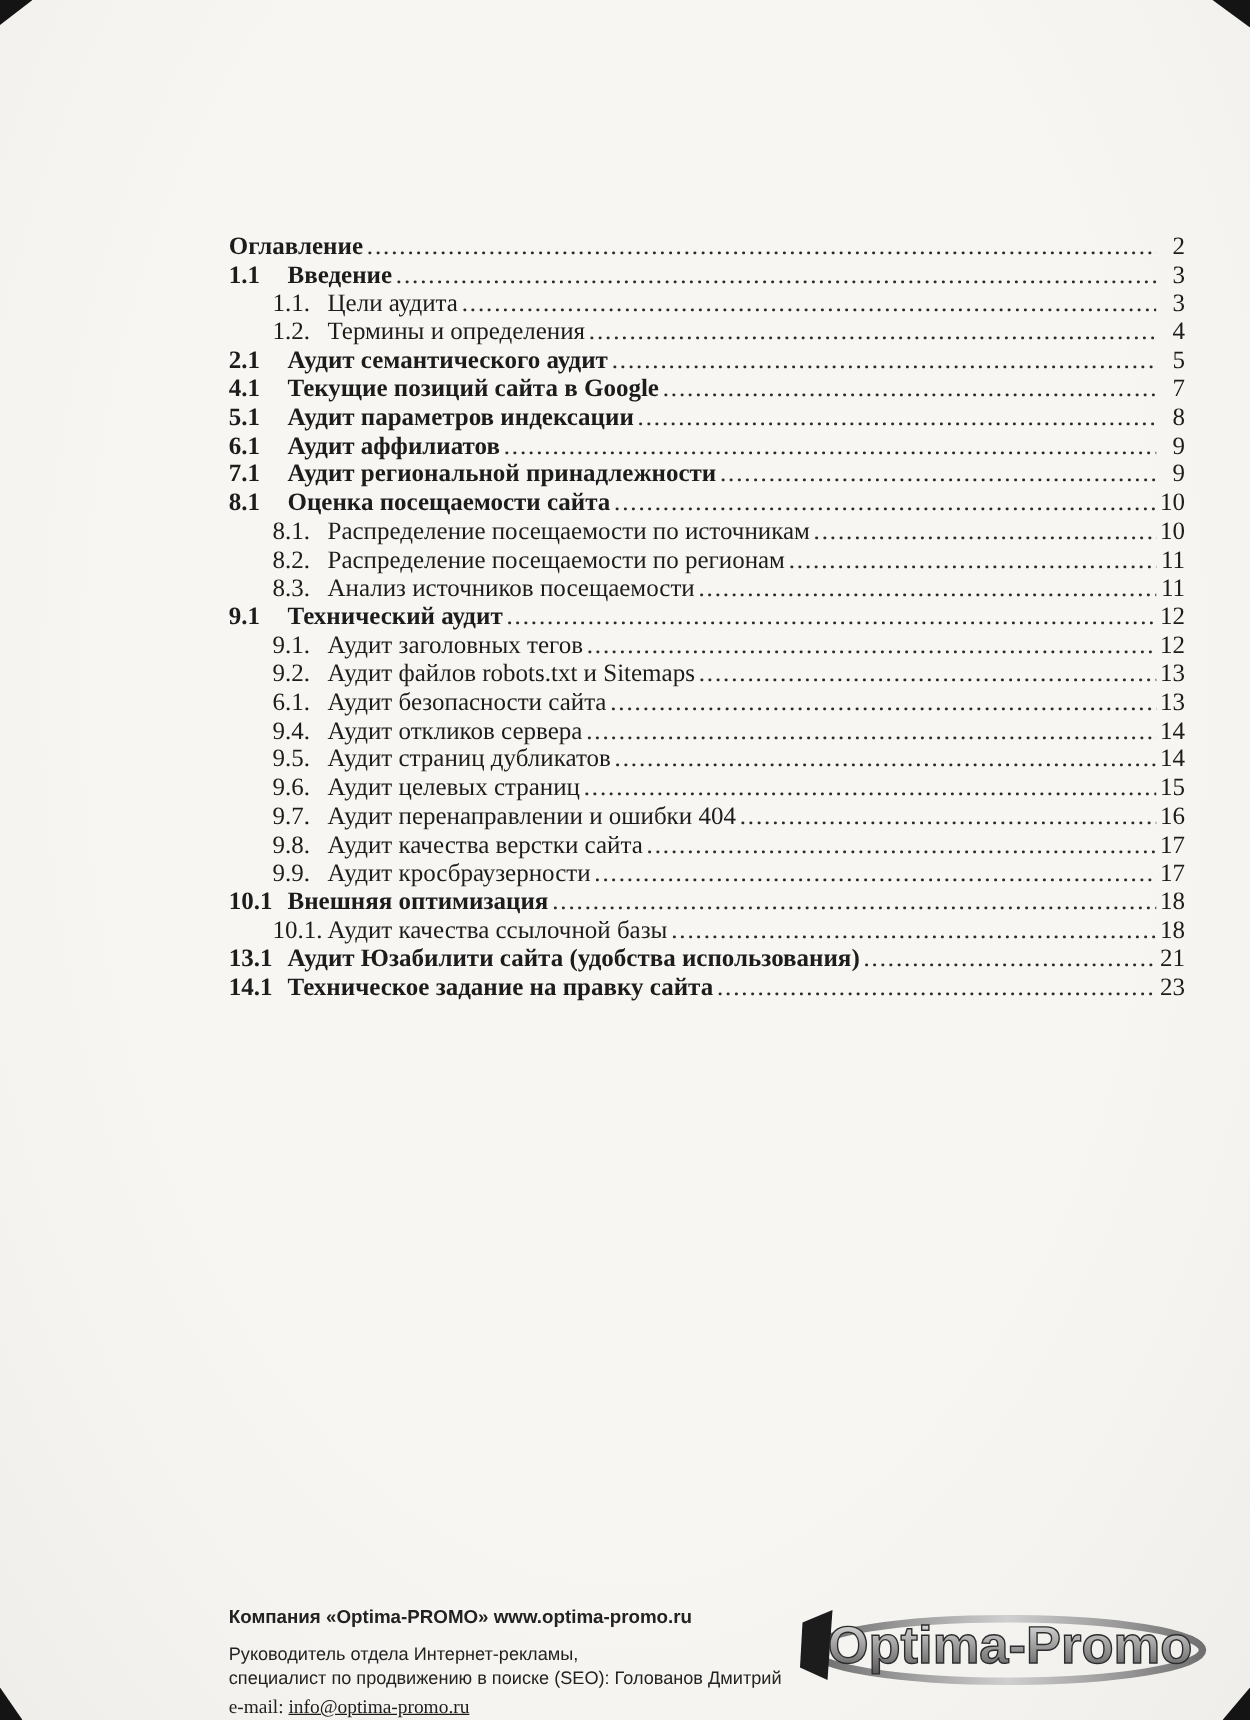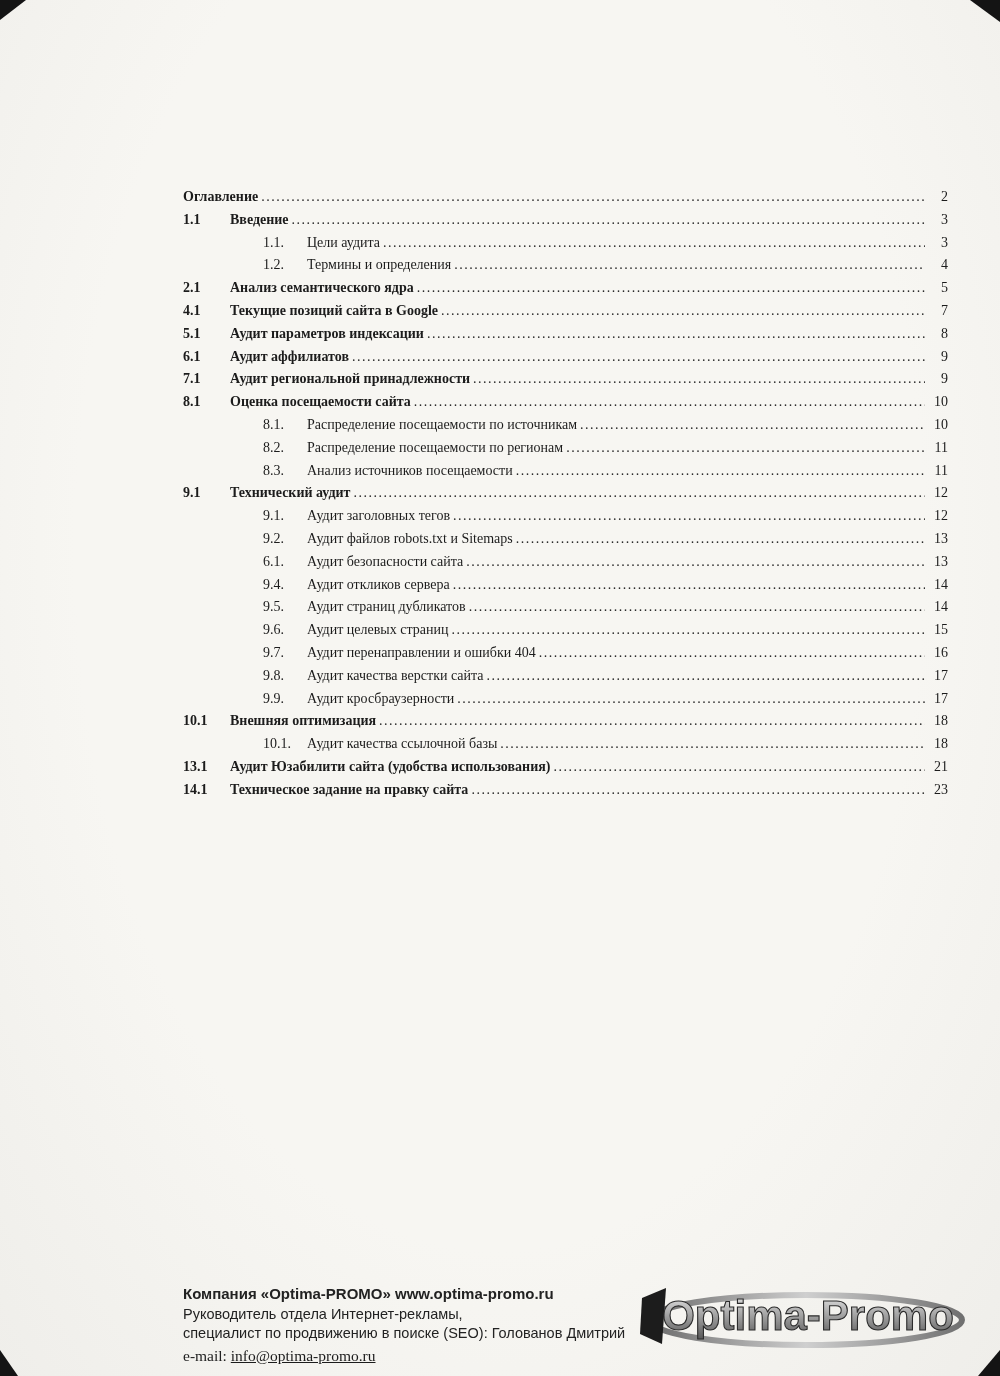--- a/index.html
+++ b/index.html
@@ -35,31 +35,31 @@
 
   .toc{
     position:absolute;
     left:183px;
     top:186px;
     width:765px;
   }
   .toc-row{
     display:flex;
     align-items:baseline;
-    font-size:14px;
+    font-size:20px;
     line-height:22.8px;
     white-space:nowrap;
   }
   .toc-row.bold .toc-num,
   .toc-row.bold .toc-label{font-weight:bold;}
   .toc-row .toc-num{
     flex:0 0 47px;
   }
   .toc-row.sub{margin-left:35px;}
-  .toc-row.sub .toc-num{flex:0 0 44px;font-weight:normal;margin-left:45px;}
+  .toc-row.sub .toc-num{flex:0 0 44px;font-weight:normal;}
   .toc-label{flex:0 0 auto;}
   .toc-dots{
     flex:1 1 auto;
     overflow:hidden;
     white-space:nowrap;
     margin:0 3px;
     color:#2a2a2a;
     letter-spacing:1.5px;
   }
   .toc-dots::after{
@@ -77,21 +77,21 @@
     top:1284px;
     width:470px;
     font-family:"Liberation Sans", sans-serif;
     font-size:14.5px;
     line-height:19px;
     color:#222;
   }
   .footer .company{
     font-weight:bold;
     font-size:15px;
-    margin-bottom:2px;
+    margin-bottom:12px;
   }
   .footer .email-line{
     font-family:"Liberation Serif", serif;
     font-size:15.5px;
     margin-top:3px;
   }
   .footer .email-link{
     color:#1c1c1c;
     text-decoration:underline;
     cursor:pointer;
@@ -137,21 +137,21 @@
         <span class="toc-page">3</span>
       </div>
       <div class="toc-row sub">
         <span class="toc-num">1.2.</span>
         <span class="toc-label">Термины и определения</span>
         <span class="toc-dots"></span>
         <span class="toc-page">4</span>
       </div>
       <div class="toc-row bold">
         <span class="toc-num">2.1</span>
-        <span class="toc-label">Анализ семантического ядра</span>
+        <span class="toc-label">Аудит семантического аудит</span>
         <span class="toc-dots"></span>
         <span class="toc-page">5</span>
       </div>
       <div class="toc-row bold">
         <span class="toc-num">4.1</span>
         <span class="toc-label">Текущие позиций сайта в Google</span>
         <span class="toc-dots"></span>
         <span class="toc-page">7</span>
       </div>
       <div class="toc-row bold">

